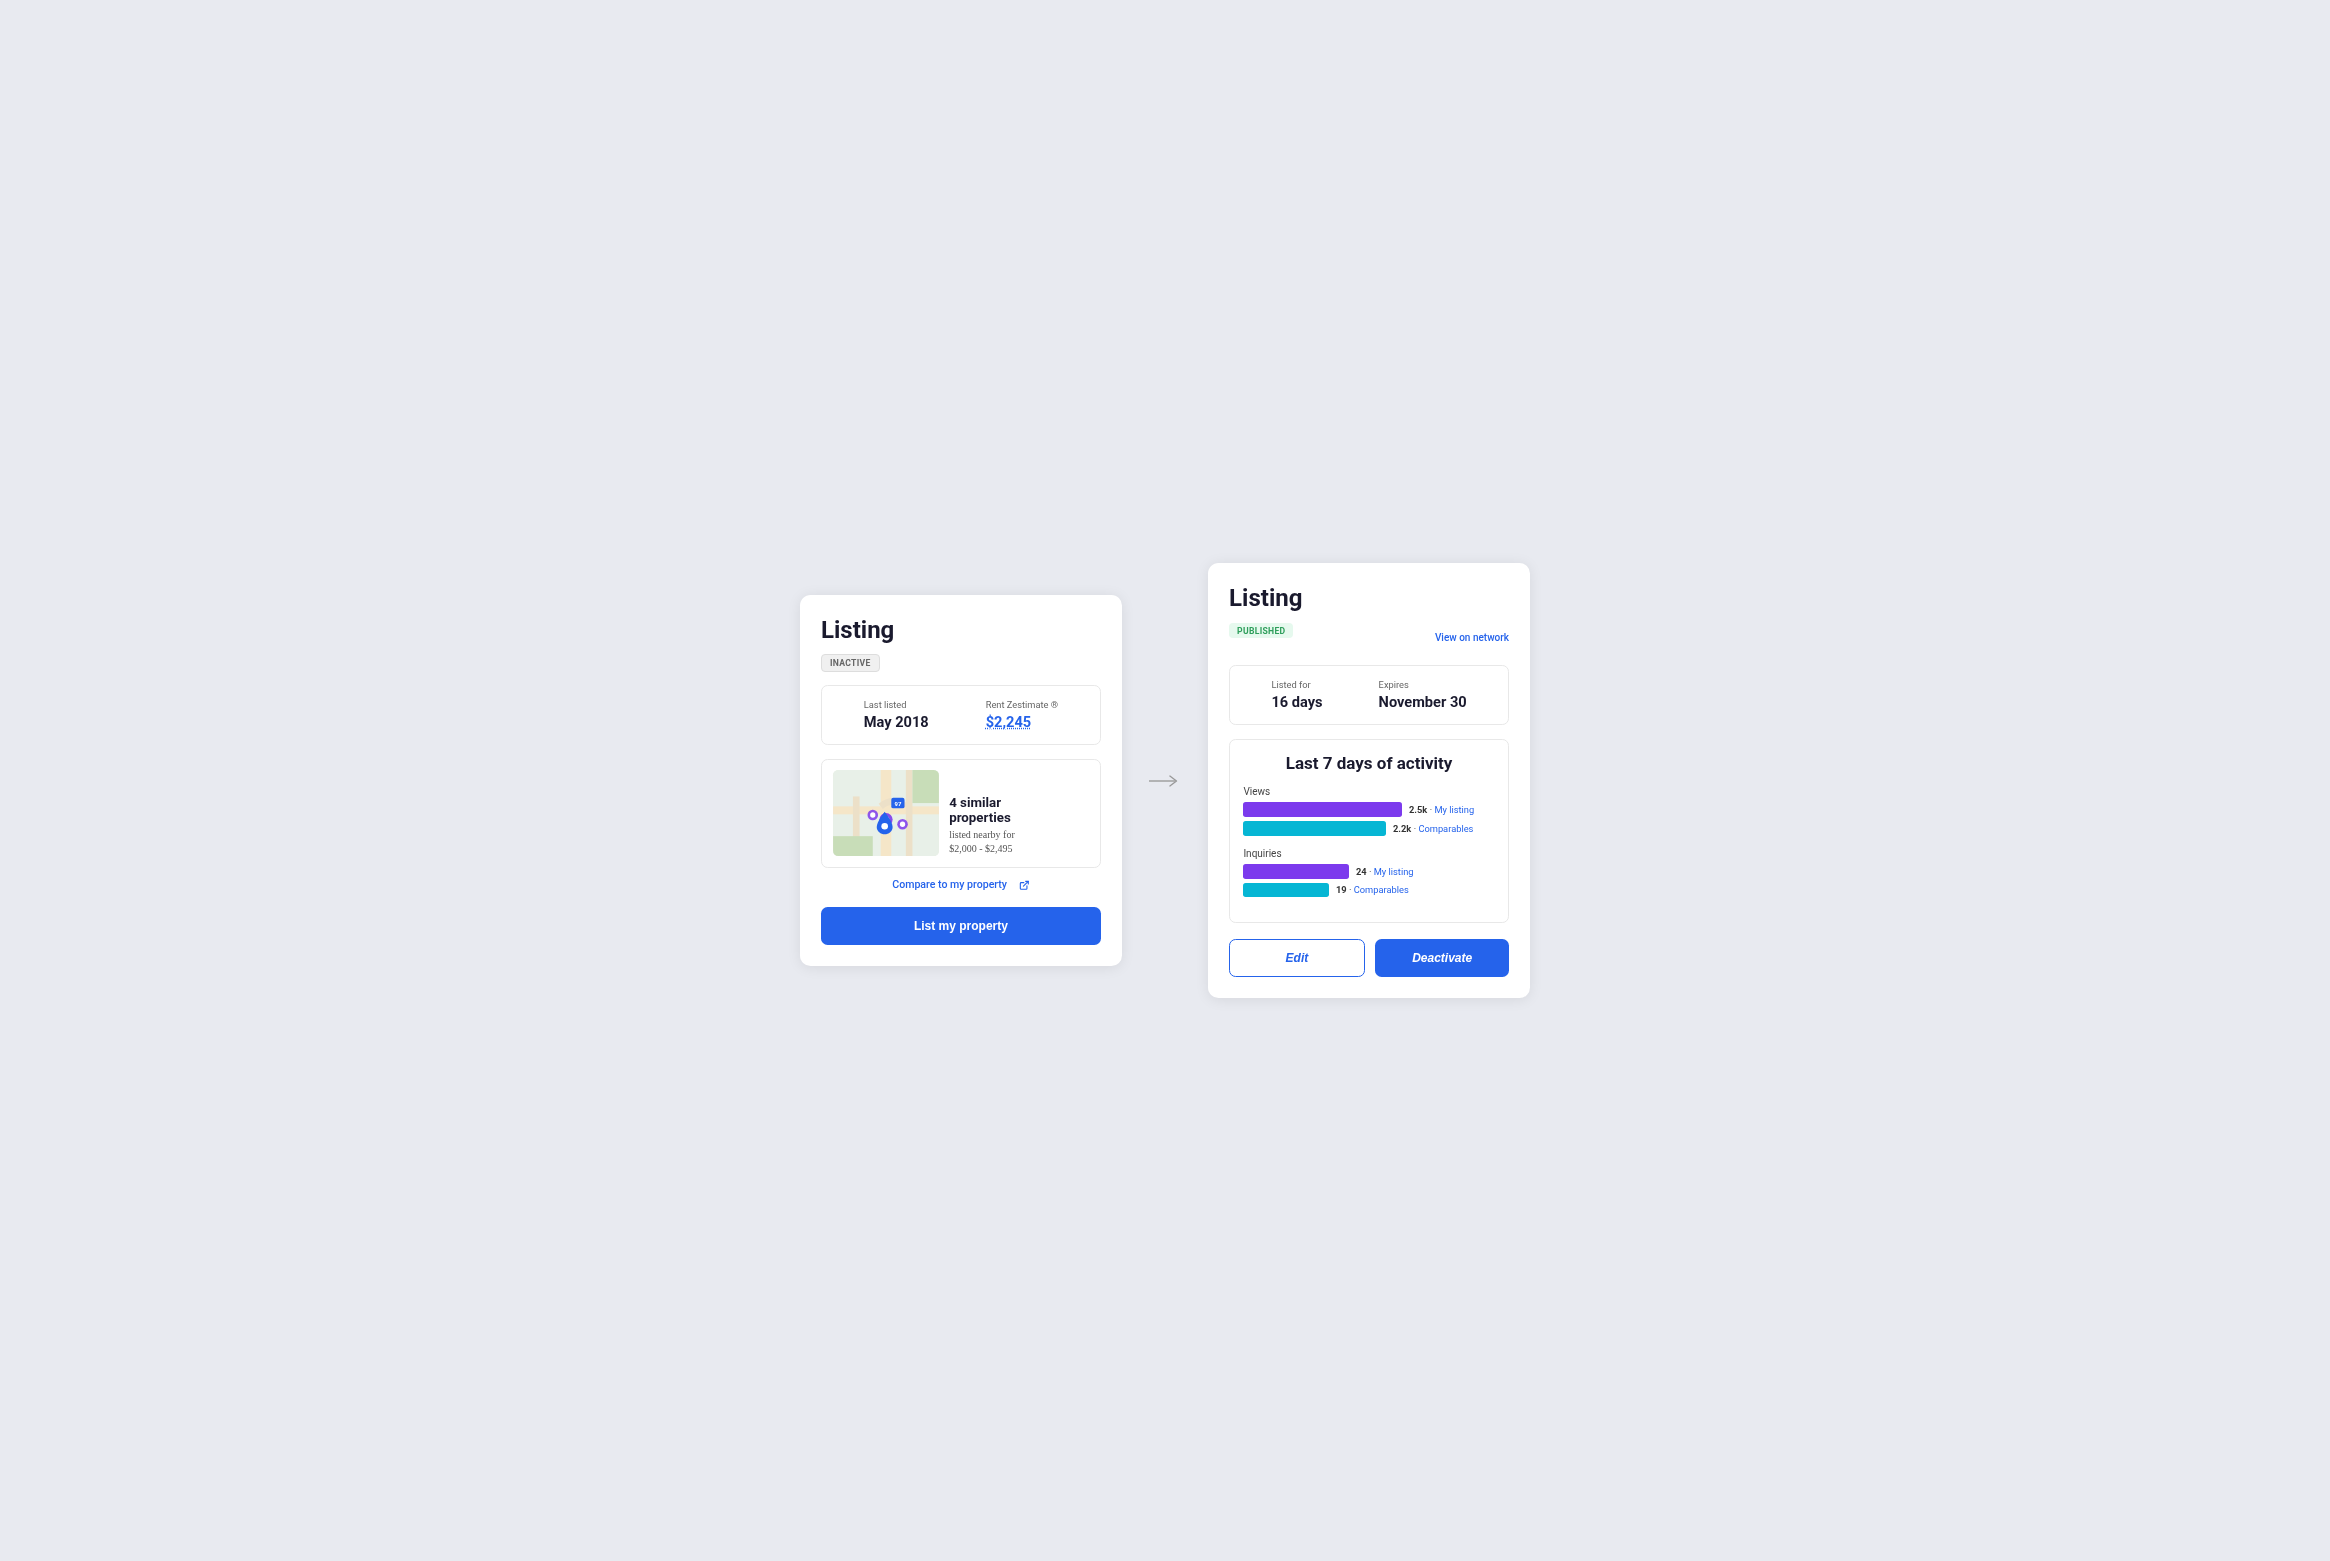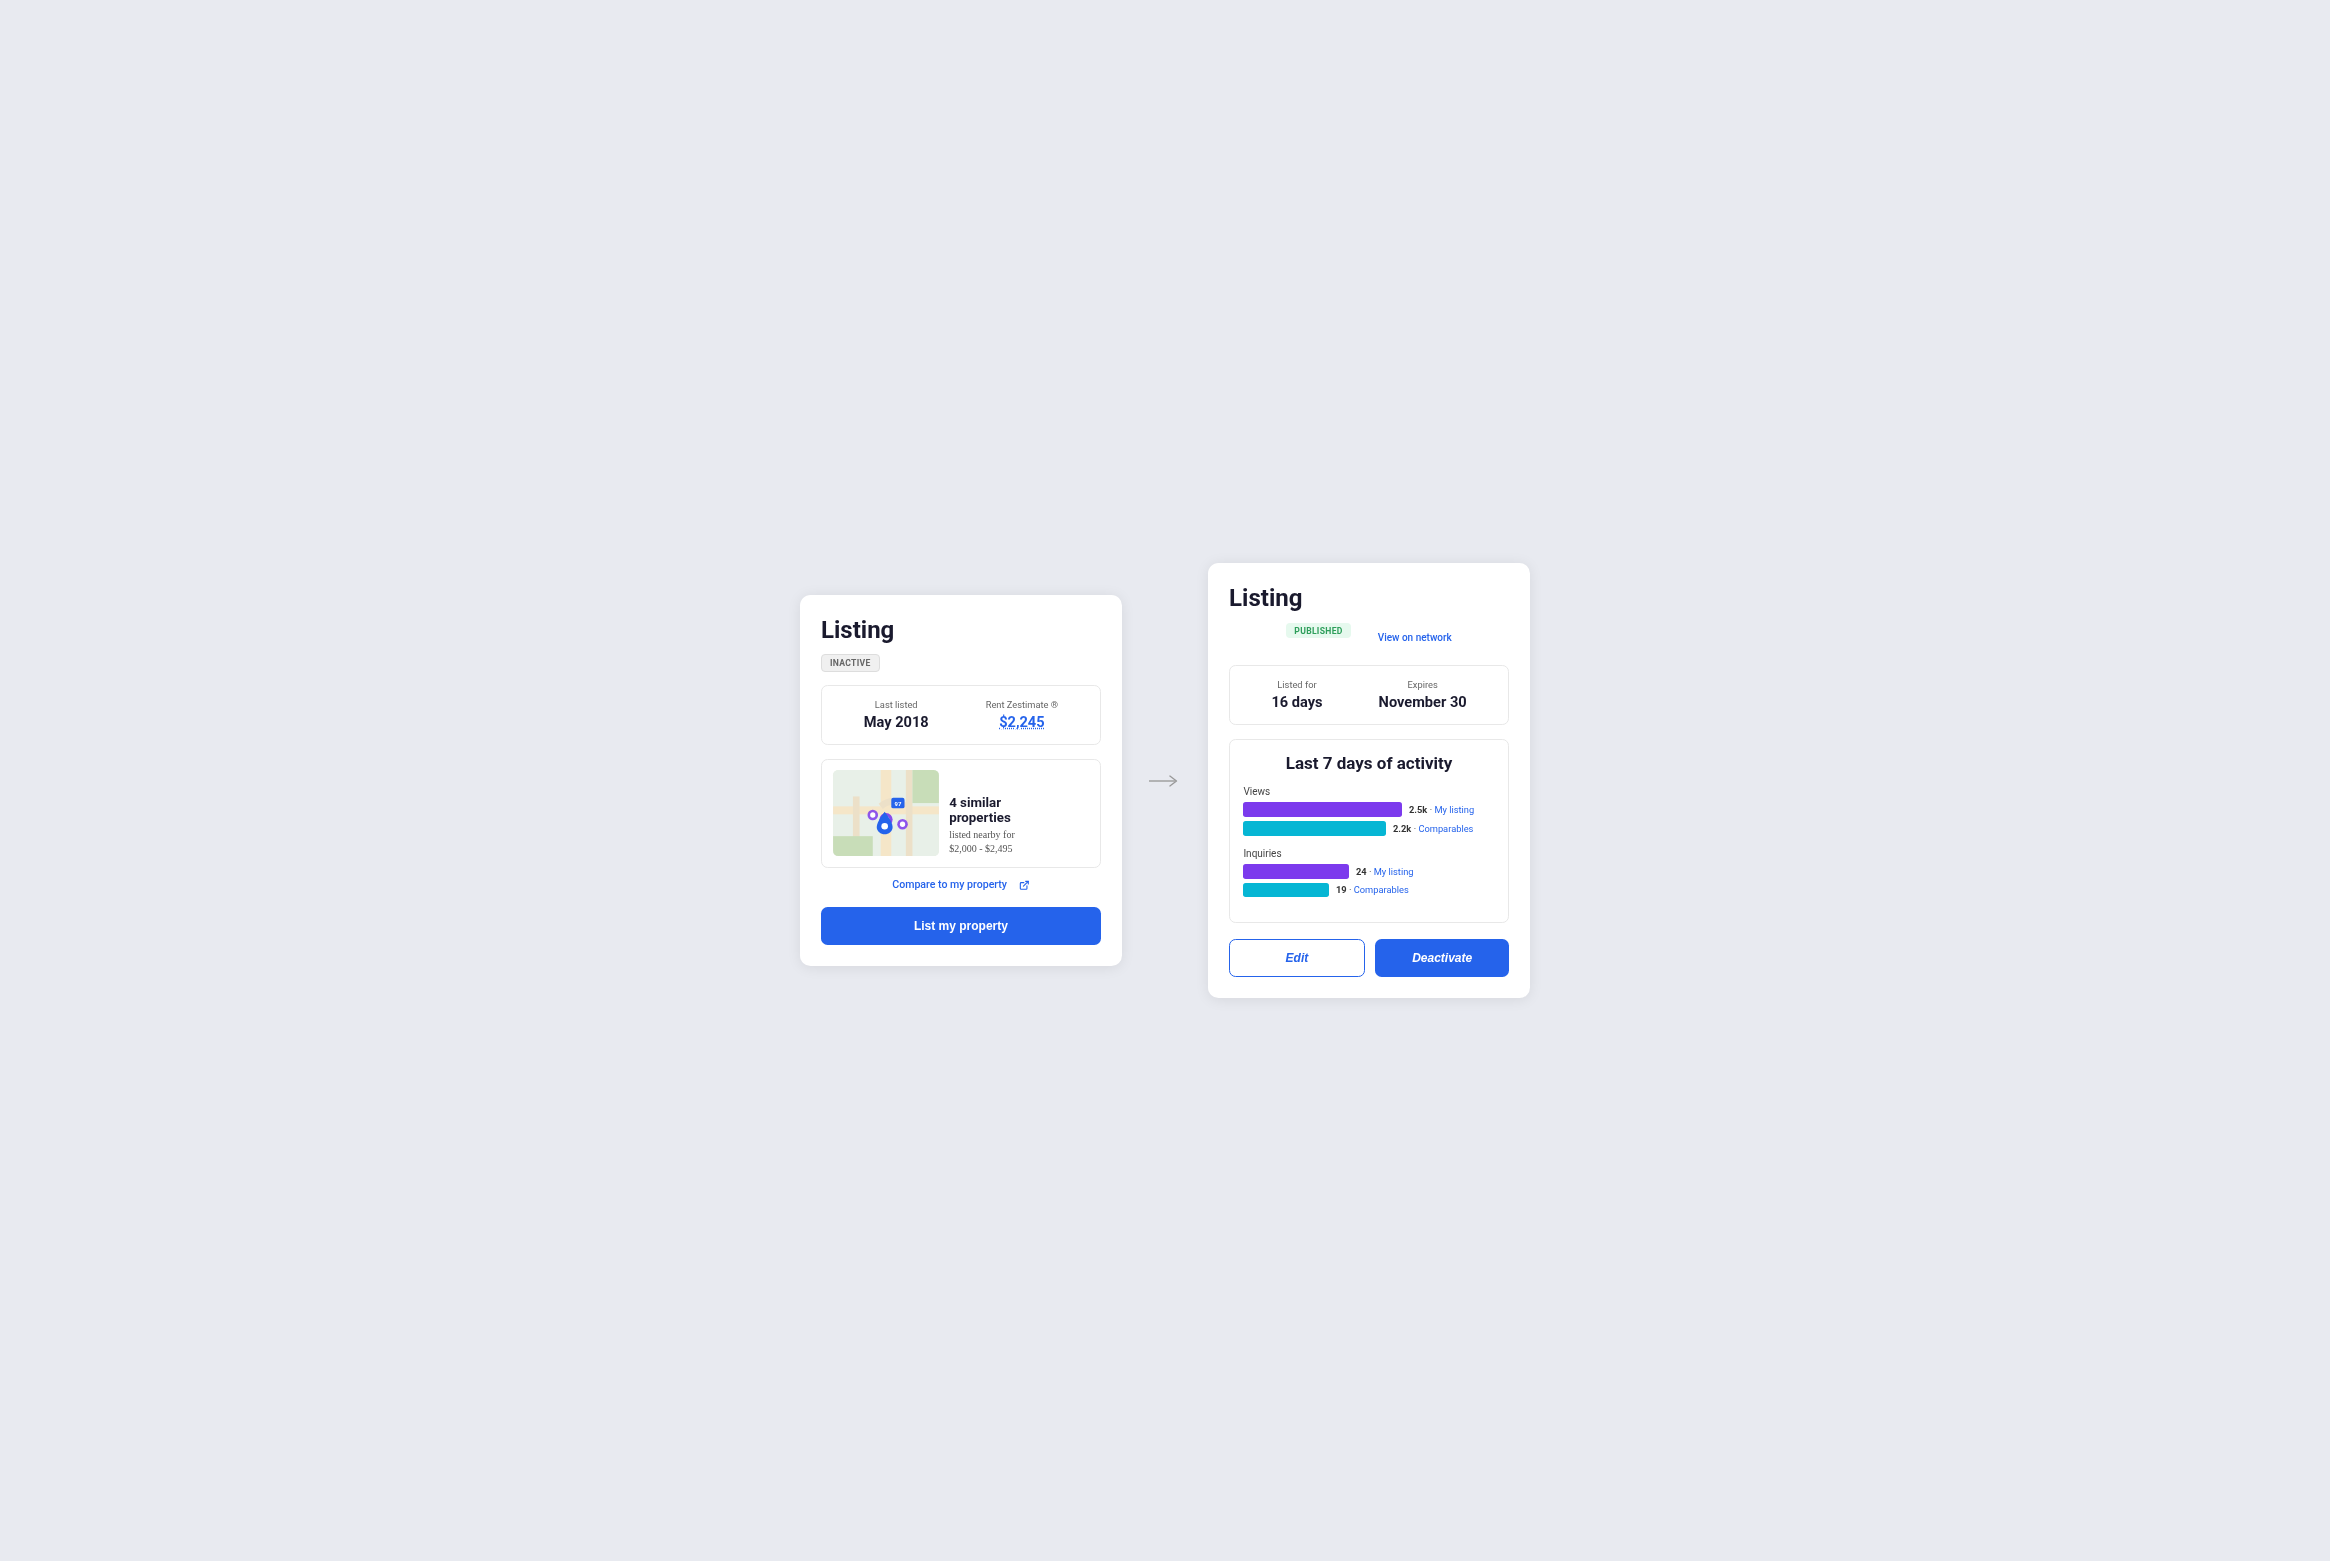--- a/index.html
+++ b/index.html
@@ -53,21 +53,21 @@
     }
     .info-box {
       border: 0.7px solid #e8e8e8;
       border-radius: 6.6px;
       padding: 13.3px;
       margin-bottom: 13.3px;
     }
     .info-row {
       display: flex;
       justify-content: space-around;
-      text-align: center;
+      text-align: left;
     }
     .info-item label {
       display: block;
       font-size: 9.3px;
       color: #666;
       margin-bottom: 2.7px;
     }
     .info-item .value {
       font-size: 14.6px;
       font-weight: 700;
@@ -152,21 +152,21 @@
     }
     .arrow-container svg {
       width: 33px;
       height: 20px;
     }
 
     
     .header-row {
       display: flex;
       align-items: center;
-      justify-content: center;
+      justify-content: space-between;
       margin-bottom: 13.3px;
       gap: 27px;
     }
     .header-left {
       display: flex;
       align-items: center;
       gap: 8px;
     }
     .view-network-link {
       color: #2563eb;

